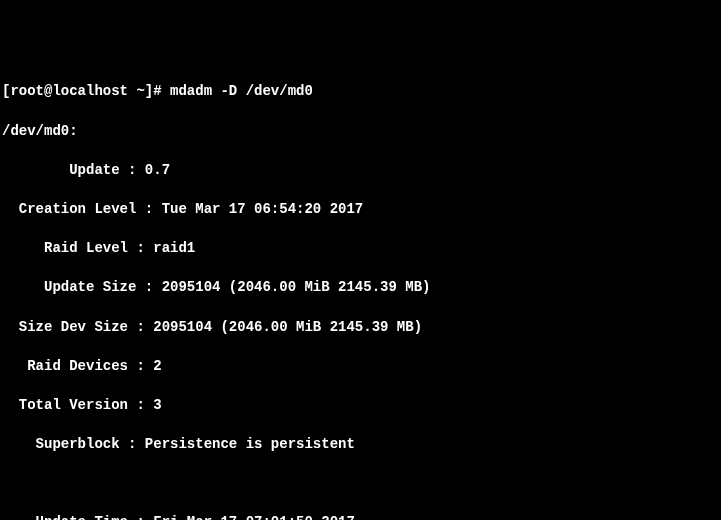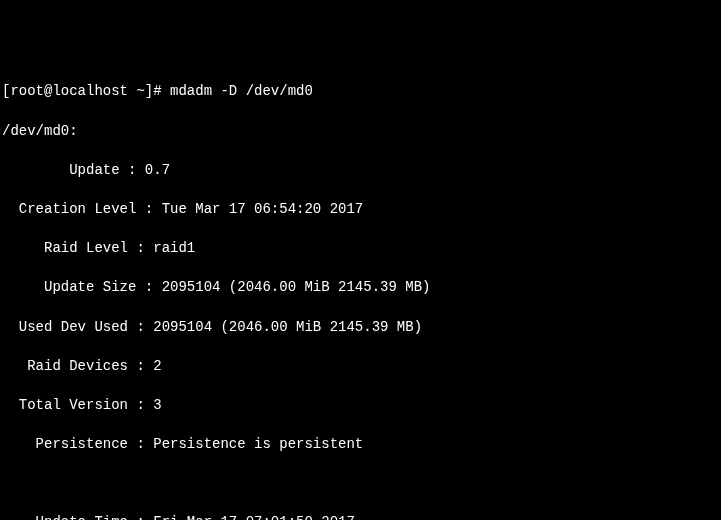--- a/index.html
+++ b/index.html
@@ -14,37 +14,38 @@
       font-size: 14px;
       line-height: 1.4;
       width: 721px;
       height: 520px;
       padding: 4px 2px;
       white-space: pre;
       overflow: hidden;
     }
     .line {
       white-space: pre;
+      font-weight: bold;
     }
   </style>
 </head>
 <body>
 
 
 
 <div class="line">[root@localhost ~]# mdadm -D /dev/md0</div>
 <div class="line">/dev/md0:</div>
 <div class="line"><span>        Update : </span><span>0.7</span></div>
 <div class="line"><span>  Creation Level : </span><span>Tue Mar 17 06:54:20 2017</span></div>
 <div class="line"><span>     Raid Level : </span><span>raid1</span></div>
 <div class="line"><span>     Update Size : </span><span>2095104 (2046.00 MiB 2145.39 MB)</span></div>
-<div class="line"><span>  Used Dev Used : </span><span>2095104 (2046.00 MiB 2145.39 MB)</span></div>
+<div class="line"><span>  Size Dev Size : </span><span>2095104 (2046.00 MiB 2145.39 MB)</span></div>
 <div class="line"><span>   Raid Devices : </span><span>2</span></div>
 <div class="line"><span>  Total Version : </span><span>3</span></div>
-<div class="line"><span>    Persistence : </span><span>Persistence is persistent</span></div>
+<div class="line"><span>    Superblock : </span><span>Persistence is persistent</span></div>
 <div class="line"> </div>
 <div class="line"><span>    Update Time : </span><span>Fri Mar 17 07:01:50 2017</span></div>
 
 
 
 
 
 
 
 

